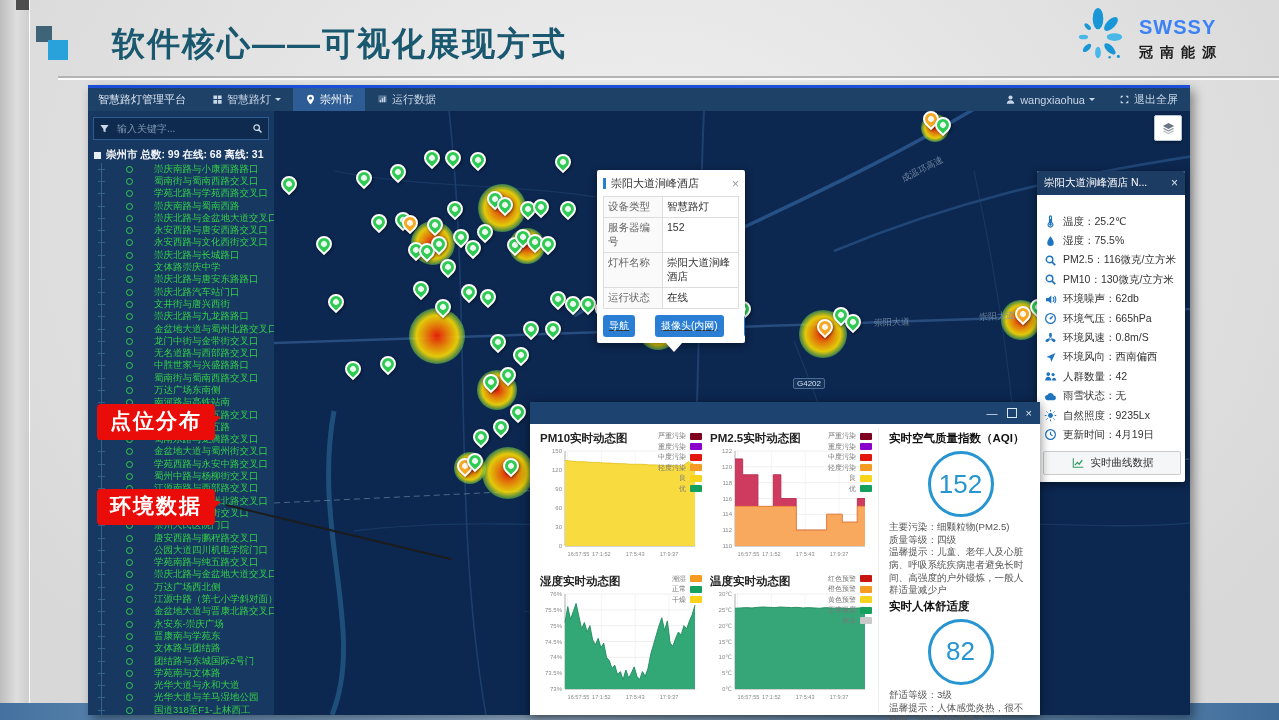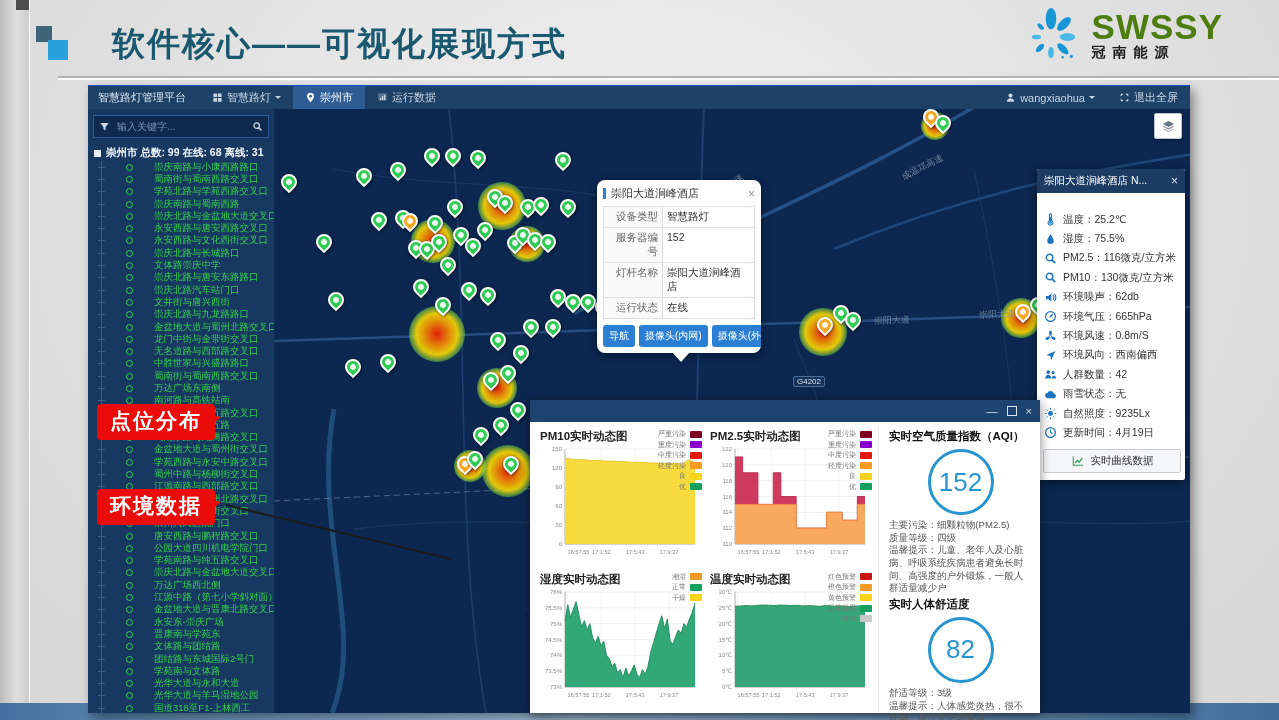--- a/index.html
+++ b/index.html
@@ -14,25 +14,25 @@
   .sq-dark{position:absolute;left:36px;top:26px;width:16px;height:16px;background:#3f6377;z-index:3;}
   .sq-blue{position:absolute;left:48px;top:40px;width:20px;height:20px;background:#29a2dc;z-index:4;}
   .slide-title{position:absolute;left:112px;top:22px;font-size:33px;font-weight:bold;
       color:#19586f;letter-spacing:2px;z-index:3;}
   .title-rule{position:absolute;left:58px;right:0;top:76px;height:2px;background:#b3b3b3;
       box-shadow:0 2px 0 #fbfbfb;z-index:2;}
   .footer-band{position:absolute;left:0;right:0;top:703px;height:17px;z-index:1;
       background:linear-gradient(90deg,#44719f,#a9c6e2 45%,#8db3d6 60%,#3f6b99);}
   
   .logo{position:absolute;right:56px;top:6px;display:flex;align-items:center;gap:10px;z-index:3;}
-  .logo-text .brand{font-size:35px;font-weight:bold;color:#4d7c0f;letter-spacing:1px;line-height:30px;}
+  .logo-text .brand{font-size:20px;font-weight:bold;color:#3b82f6;letter-spacing:1px;line-height:30px;}
   .logo-text .company{font-size:14px;font-weight:bold;color:#1a1a1a;letter-spacing:7px;margin-top:2px;}
   
   .app{position:absolute;left:88px;top:85px;width:1102px;height:627px;z-index:5;
-      background:#0c2750;box-shadow:4px 5px 10px rgba(0,0,0,.4);border-top:1px solid #1d4ed8;}
+      background:#0c2750;box-shadow:4px 5px 10px rgba(0,0,0,.4);border-top:3px solid #1d4ed8;}
   
   .navbar{position:absolute;left:0;top:0;right:0;height:23px;background:#1e4168;
       display:flex;align-items:stretch;color:#c9d6e6;font-size:11px;}
   .nav-brand{display:flex;align-items:center;padding:0 14px 0 10px;color:#dce6f2;}
   .nav-item{display:flex;align-items:center;gap:4px;padding:0 12px;cursor:pointer;}
   .nav-item.active{background:#2e5d96;color:#fff;}
   .nav-item svg{width:11px;height:11px;}
   .nav-right{margin-left:auto;display:flex;align-items:center;}
   .caret{width:0;height:0;border:3.5px solid transparent;border-top-color:#c9d6e6;margin-top:3px;}
   
@@ -66,31 +66,31 @@
       background:rgba(255,255,255,.9);}
   .pin.o{background:#f5a623;}
   .maplabel{position:absolute;color:#7e93a8;font-size:9px;white-space:nowrap;opacity:.85;}
   .mapbadge{position:absolute;background:#16335c;border:1px solid #4a6d96;color:#cfe0ef;
       font-size:8px;padding:0 3px;border-radius:2px;}
   .layers-btn{position:absolute;right:8px;top:4px;width:26px;height:24px;background:#fff;
       border:1px solid #b9c6d4;border-radius:2px;display:flex;align-items:center;justify-content:center;
       box-shadow:0 1px 3px rgba(0,0,0,.4);cursor:pointer;}
   .layers-btn svg{width:15px;height:15px;color:#6b7684;}
   
-  .popup{position:absolute;left:509px;top:94px;width:164px;background:#fff;z-index:10;
-      box-shadow:0 2px 8px rgba(0,0,0,.45);border-radius:8px;font-size:10.5px;color:#333;}
+  .popup{position:absolute;left:509px;top:82px;width:148px;background:#fff;z-index:10;
+      box-shadow:0 2px 8px rgba(0,0,0,.45);border-radius:2px;font-size:10.5px;color:#333;}
   .popup-head{display:flex;align-items:center;padding:6px 6px 5px;}
   .popup-accent{width:3px;height:11px;background:#2a7fd4;margin-right:5px;}
   .popup-title{font-size:11px;color:#333;}
   .popup-close{margin-left:auto;color:#999;font-size:12px;cursor:pointer;line-height:10px;}
   .popup-table{margin:0 6px;border:1px solid #ddd;border-bottom:none;}
   .popup-row{display:flex;border-bottom:1px solid #ddd;}
-  .popup-key{width:50px;flex:none;padding:3px 4px;color:#666;border-right:1px solid #ddd;background:#fafafa;text-align:right;}
+  .popup-key{width:50px;flex:none;padding:3px 4px;color:#666;border-right:1px solid #ddd;background:#fafafa;}
   .popup-val{flex:1;padding:3px 4px;color:#333;}
-  .popup-btns{display:flex;gap:4px;padding:6px;overflow:hidden;}
+  .popup-btns{display:flex;gap:20px;padding:6px;overflow:hidden;text-decoration:underline;}
   .popup-btn{background:#2a7fd4;color:#fff;border:none;border-radius:3px;font-size:10px;
       padding:4px 6px;white-space:nowrap;cursor:pointer;flex:none;}
   .popup-ptr{position:absolute;left:46%;bottom:-9px;width:0;height:0;
       border:9px solid transparent;border-bottom:none;border-top:10px solid #fff;}
   
   .env{position:absolute;left:949px;top:83px;width:148px;z-index:11;background:#fff;
       box-shadow:0 2px 8px rgba(0,0,0,.5);border-radius:2px;}
   .env-head{background:#1c3c63;color:#fff;font-size:10.5px;display:flex;align-items:center;
       padding:5px 7px;border-radius:2px 2px 0 0;}
   .env-close{margin-left:auto;cursor:pointer;font-size:12px;line-height:9px;color:#dce6f2;}

